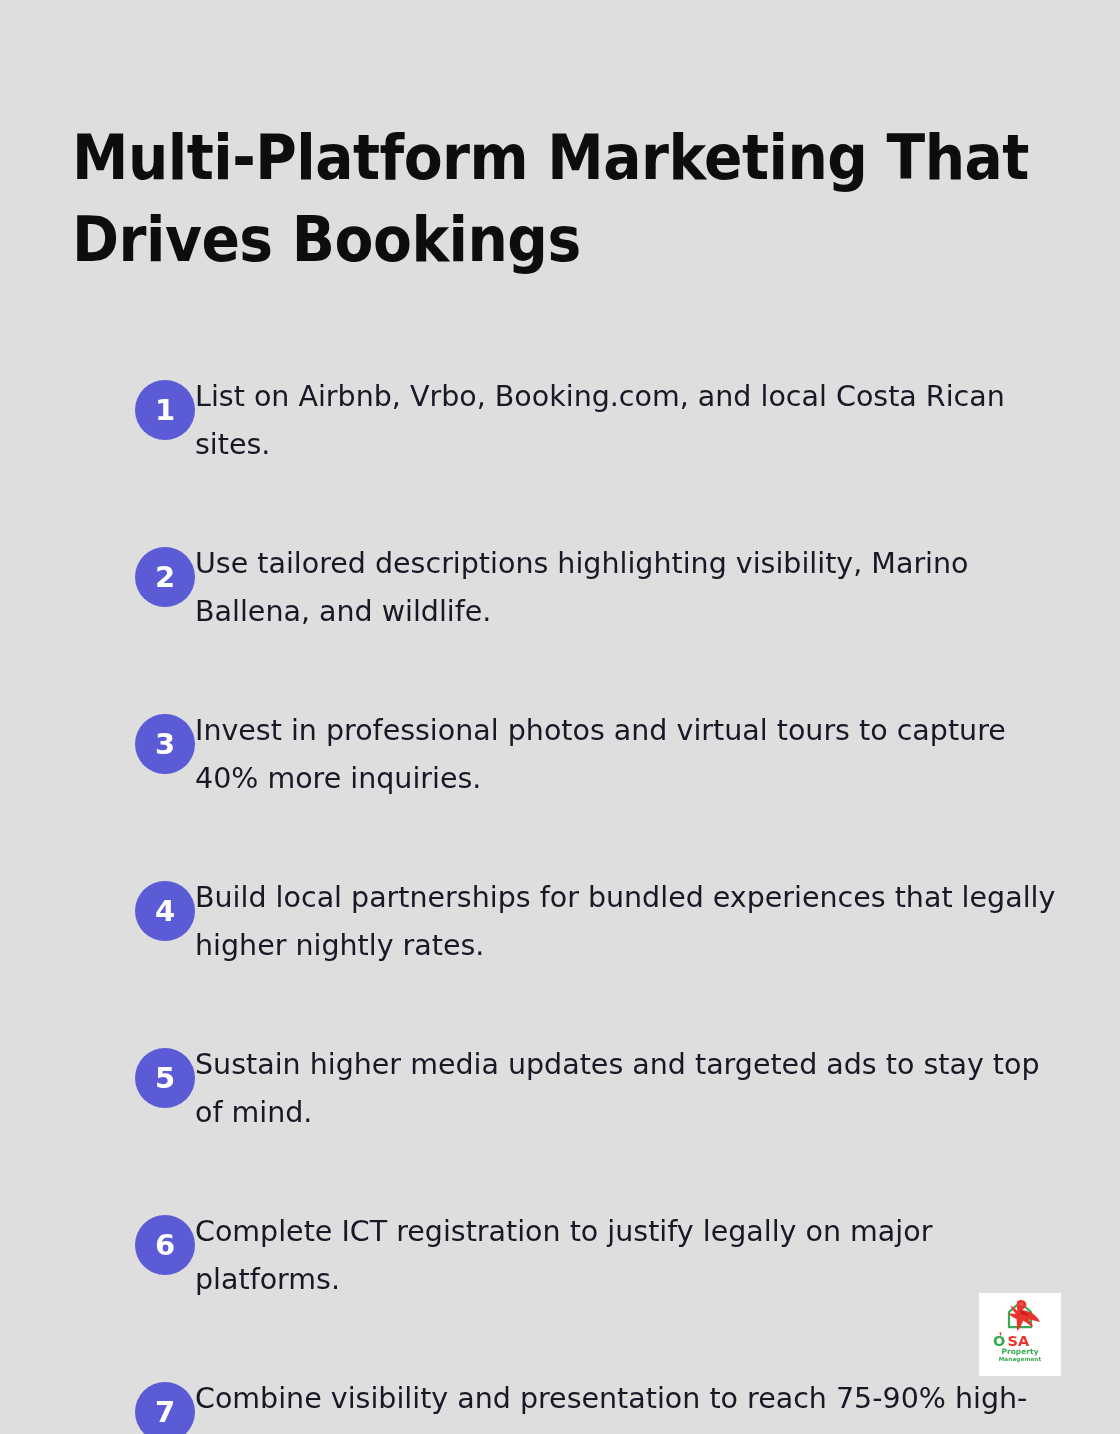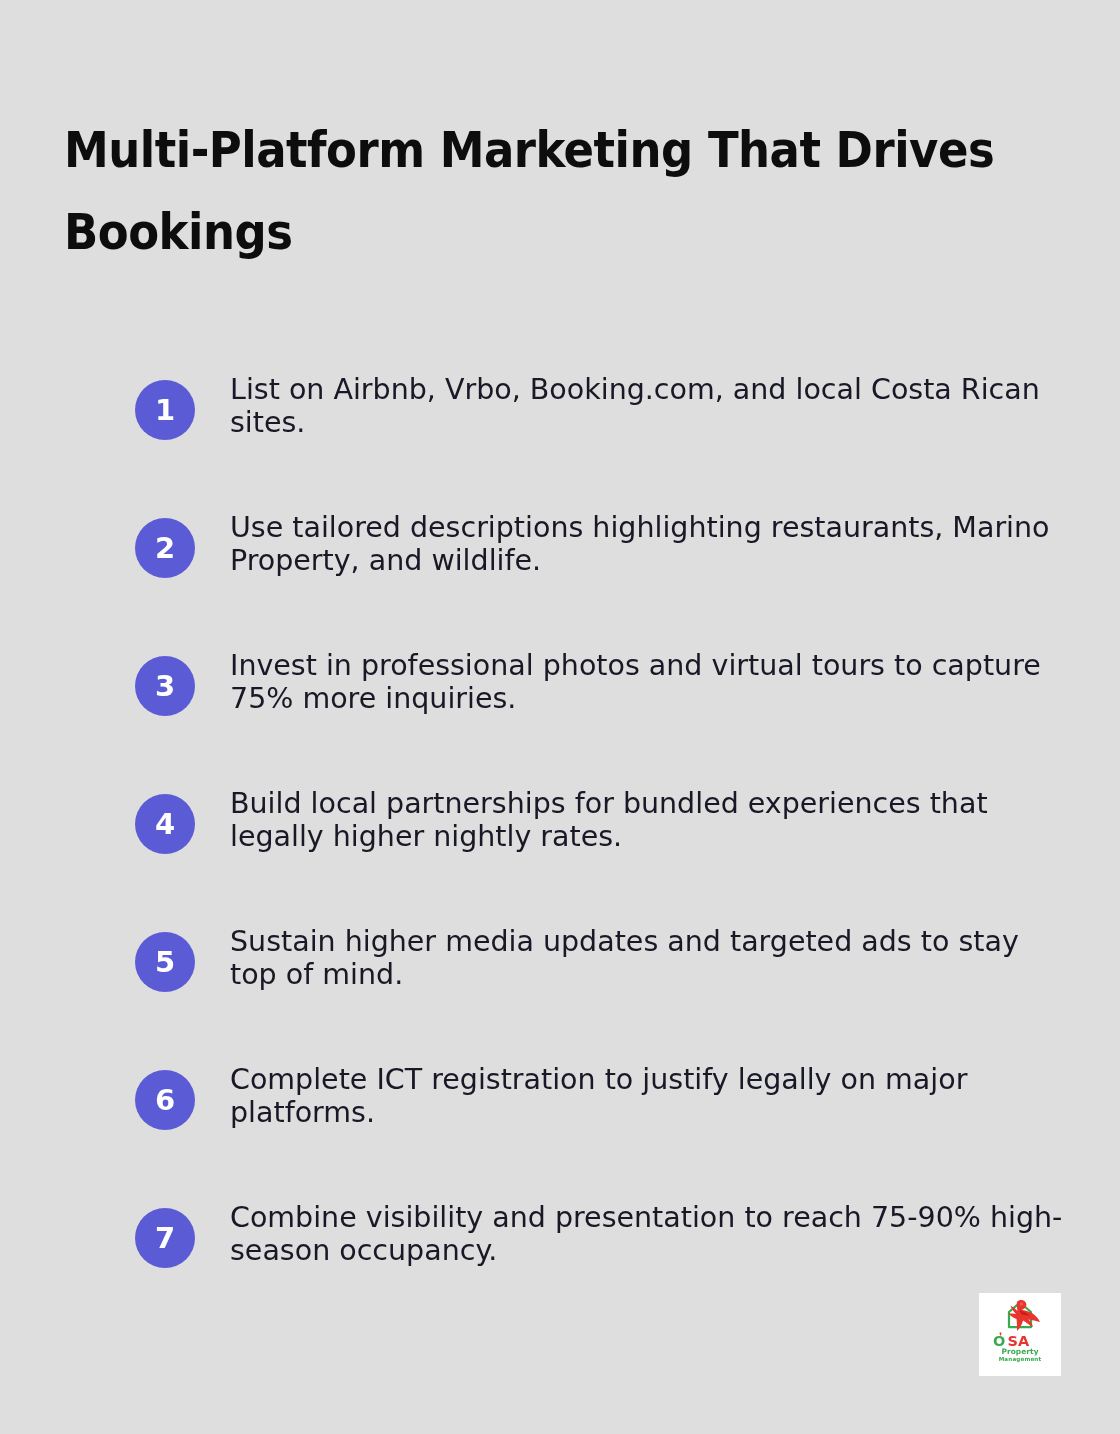--- a/index.html
+++ b/index.html
@@ -25,23 +25,23 @@
   }
 
   
   .title-block {
     position: absolute;
     left: 60px;
     top: 105px;
     width: 1000px;
   }
   .title-block h1 {
-    margin: 4px;
+    margin: 12px;
     font-family: "DejaVu Sans Condensed", "Liberation Sans Narrow", "DejaVu Sans", sans-serif;
-    font-size: 50px;
+    font-size: 63px;
     line-height: 82px;
     font-weight: 700;
     letter-spacing: -0.5px;
     color: #0d0d0d;
     white-space: pre-line;
   }
 
   
   .steps {
     position: absolute;
@@ -73,23 +73,22 @@
     font-weight: 700;
     display: flex;
     align-items: center;
     justify-content: center;
     line-height: 1;
     margin-top: 9px;
     font-family: "DejaVu Sans", "Liberation Sans", sans-serif;
   }
   .step-text {
     flex: 1 1 auto;
-    margin-left: 35px;
     font-size: 28.5px;
-    line-height: 33px;
+    line-height: 48px;
     color: #181826;
     font-weight: 400;
     padding-top: 2px;
     font-family: "DejaVu Sans", "Liberation Sans", sans-serif;
   }
 
   
   .logo-card {
     position: absolute;
     left: 979px;
@@ -145,26 +144,26 @@
 
   <ol class="steps">
 
     <li class="step">
       <span class="step-badge">1</span>
       <span class="step-text">List on Airbnb, Vrbo, Booking.com, and local Costa Rican sites.</span>
     </li>
 
     <li class="step">
       <span class="step-badge">2</span>
-      <span class="step-text">Use tailored descriptions highlighting restaurants, Marino Property, and wildlife.</span>
+      <span class="step-text">Use tailored descriptions highlighting visibility, Marino Ballena, and wildlife.</span>
     </li>
 
     <li class="step">
       <span class="step-badge">3</span>
-      <span class="step-text">Invest in professional photos and virtual tours to capture 75% more inquiries.</span>
+      <span class="step-text">Invest in professional photos and virtual tours to capture 40% more inquiries.</span>
     </li>
 
     <li class="step">
       <span class="step-badge">4</span>
       <span class="step-text">Build local partnerships for bundled experiences that legally higher nightly rates.</span>
     </li>
 
     <li class="step">
       <span class="step-badge">5</span>
       <span class="step-text">Sustain higher media updates and targeted ads to stay top of mind.</span>

